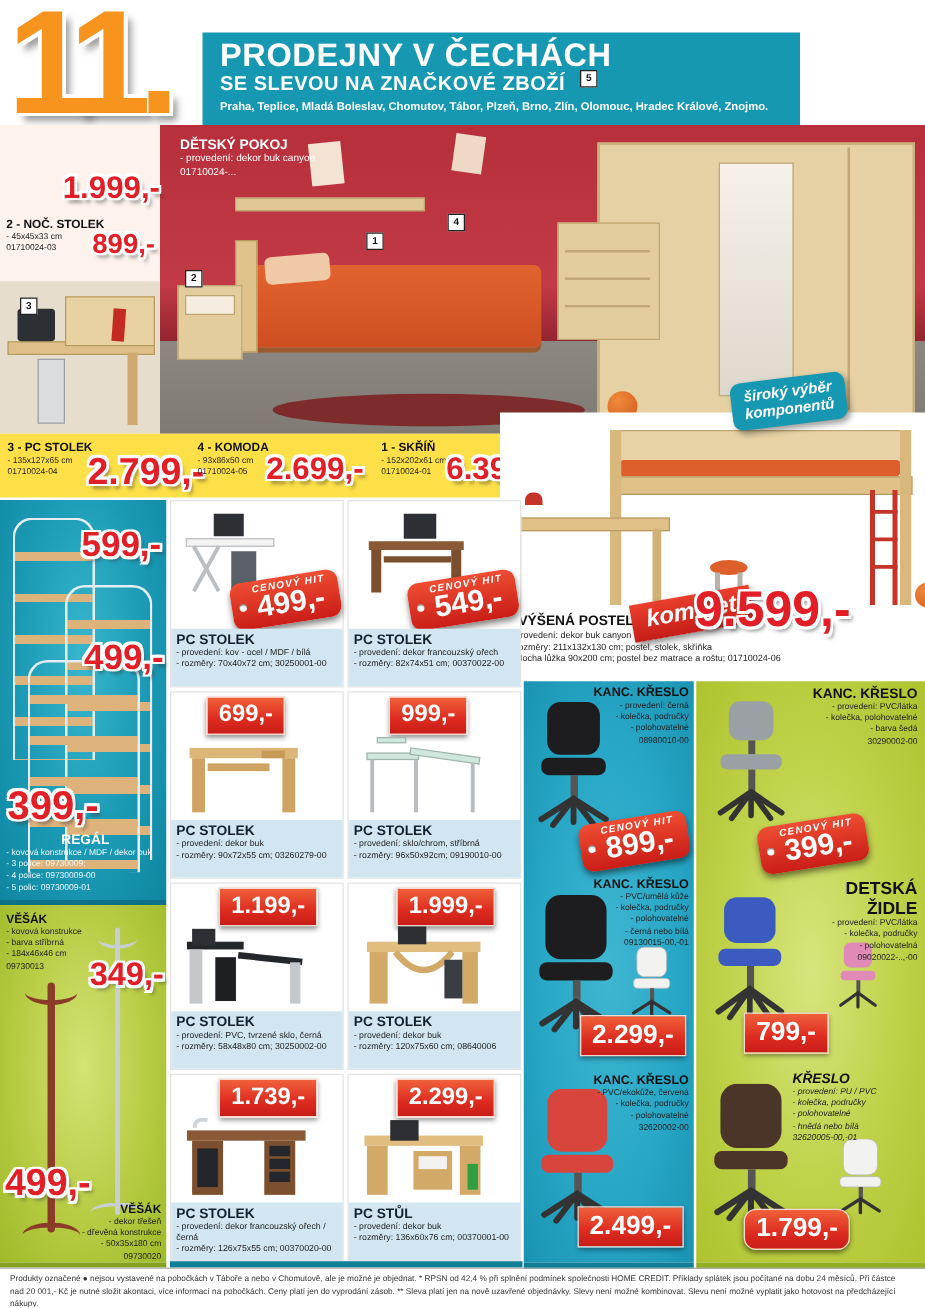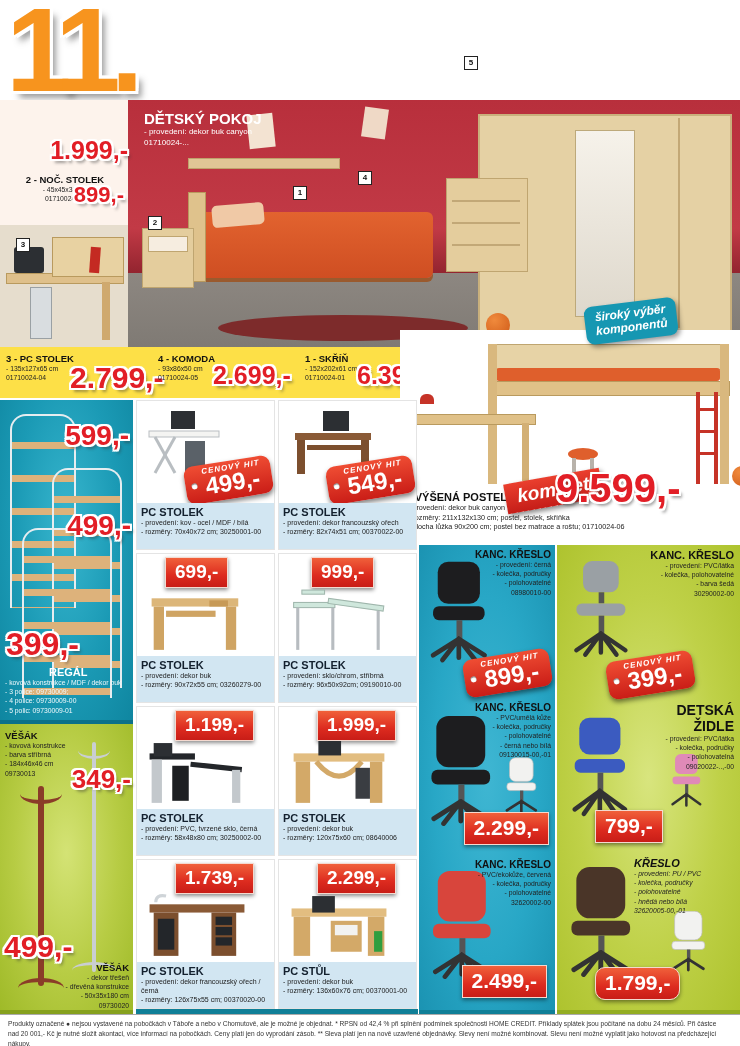--- a/index.html
+++ b/index.html
@@ -78,20 +78,25 @@
           font-size:19px;box-shadow:2px 3px 5px rgba(0,0,0,.45);z-index:7;}
   .foot{position:absolute;left:0;top:1014px;width:740px;padding:4px 8px;box-sizing:border-box;
         border-top:1px solid #aaa;font-size:6.6px;line-height:1.5;color:#333;}
 </style>
 </head>
 <body>
 
 <div id="page">
 
   <div class="bignum">11.</div>
+  <div class="hdrbox">
+    <div class="t1">PRODEJNY V ČECHÁCH</div>
+    <div class="t2">SE SLEVOU NA ZNAČKOVÉ ZBOŽÍ</div>
+    <div class="t3">Praha, Teplice, Mladá Boleslav, Chomutov, Tábor, Plzeň, Brno, Zlín, Olomouc, Hradec Králové, Znojmo.</div>
+  </div>
 
   <div class="abs" style="left:128px;top:100px;width:612px;height:247px;background:linear-gradient(180deg,#b82f3c 0%,#c23a46 52%,#93242f 70%,#8d8781 70%,#7f7a74 100%);overflow:hidden;">
 
     <div class="abs" style="right:8px;top:14px;width:250px;height:218px;background:#e5d1a4;border:2px solid #c9b07c;"></div>
     <div class="abs" style="right:105px;top:30px;width:58px;height:185px;background:linear-gradient(180deg,#f6f2ea,#ded8cc);border:1px solid #bda97a;"></div>
     <div class="abs" style="right:60px;top:18px;width:2px;height:210px;background:#c3a876;"></div>
 
     <div class="abs" style="left:60px;top:58px;width:150px;height:9px;background:#e0c695;border:1px solid #bfa26c;"></div>
     <div class="abs" style="left:120px;top:14px;width:26px;height:34px;background:#f3e3d2;transform:rotate(-6deg);"></div>
     <div class="abs" style="left:235px;top:8px;width:24px;height:30px;background:#efd9c6;transform:rotate(8deg);"></div>
@@ -105,40 +110,40 @@
 
     <div class="abs" style="left:318px;top:78px;width:80px;height:92px;background:#e4cd9d;border:1px solid #bfa570;"></div>
     <div class="abs" style="left:324px;top:100px;width:68px;height:2px;background:#c2a877;"></div>
     <div class="abs" style="left:324px;top:122px;width:68px;height:2px;background:#c2a877;"></div>
     <div class="abs" style="left:324px;top:144px;width:68px;height:2px;background:#c2a877;"></div>
 
     <div class="abs" style="left:90px;bottom:6px;width:250px;height:26px;background:#7d2b2b;border-radius:50%;"></div>
     <div class="abs" style="right:230px;bottom:10px;width:24px;height:24px;background:radial-gradient(circle at 35% 30%,#f08a3c,#cf5a18);border-radius:50%;"></div>
 
     <div class="abs it" style="left:16px;top:10px;color:#fff;">
-      <div class="tt" style="color:#fff;font-size:15px;">DĚTSKÝ POKOJ</div>
+      <div class="tt" style="color:#fff;font-size:11px;">DĚTSKÝ POKOJ</div>
       <div class="ln" style="color:#fff;font-size:8px;">- provedení: dekor buk canyon</div>
       <div class="ln" style="color:#fff;font-size:8px;">01710024-...</div>
     </div>
   </div>
 
   <div class="marker" style="left:293px;top:186px;">1</div>
   <div class="marker" style="left:148px;top:216px;">2</div>
   <div class="marker" style="left:16px;top:238px;">3</div>
   <div class="marker" style="left:358px;top:171px;">4</div>
   <div class="marker" style="left:464px;top:56px;">5</div>
 
   <div class="badge-teal" style="left:585px;top:302px;">
     <span>široký výběr</span><br>
     <span>komponentů</span>
   </div>
 
   <div class="abs" style="left:0;top:100px;width:128px;height:125px;background:#fdf3ec;">
     <div class="rp abs" style="right:0;top:38px;font-size:25px;">1.999,-</div>
-    <div class="it abs" style="left:5px;top:74px;width:120px;text-align:center;">
+    <div class="it abs" style="left:5px;top:74px;width:120px;">
       <div class="tt">2 - NOČ. STOLEK</div>
       <div class="ln">- 45x45x33 cm</div>
       <div class="ln">01710024-03</div>
     </div>
     <div class="rp abs" style="right:4px;top:84px;font-size:22px;">899,-</div>
   </div>
 
   <div class="abs" style="left:0;top:225px;width:128px;height:122px;background:#e6ddcd;overflow:hidden;">
     <div class="abs" style="left:6px;top:48px;width:116px;height:9px;background:#dfc08b;border:1px solid #b99a5e;"></div>
     <div class="abs" style="left:52px;top:12px;width:70px;height:38px;background:#e8d2a2;border:1px solid #b99a5e;"></div>

